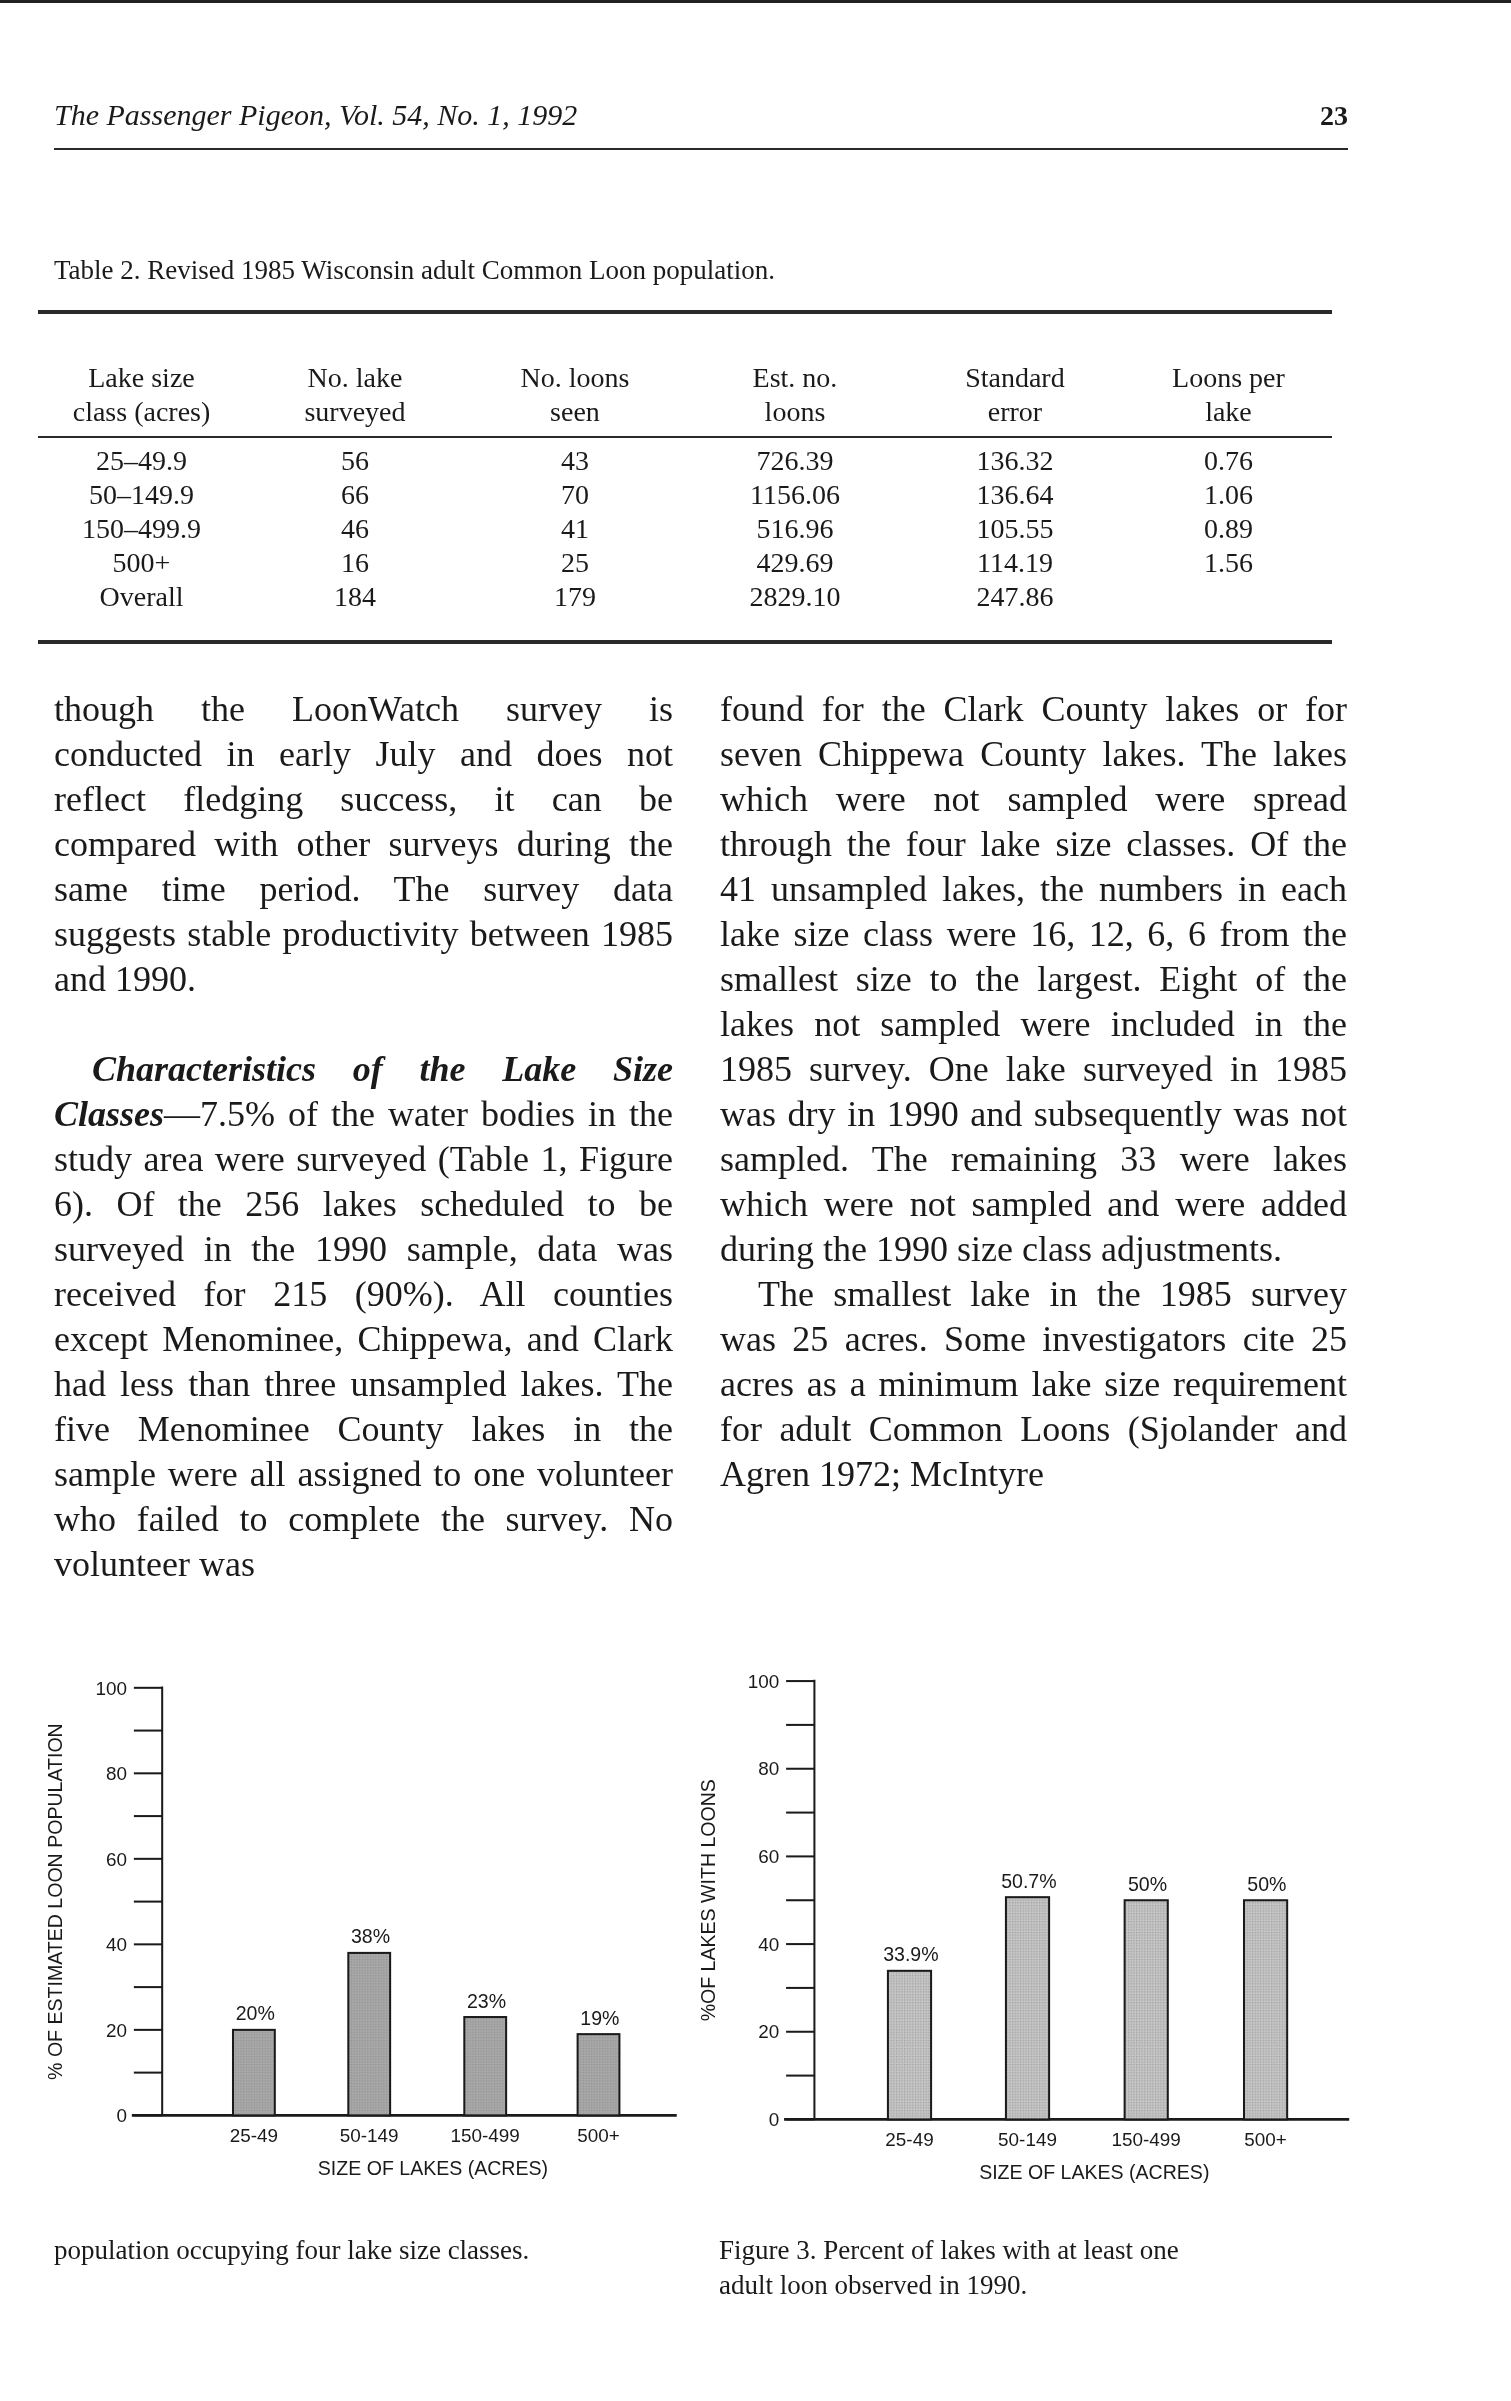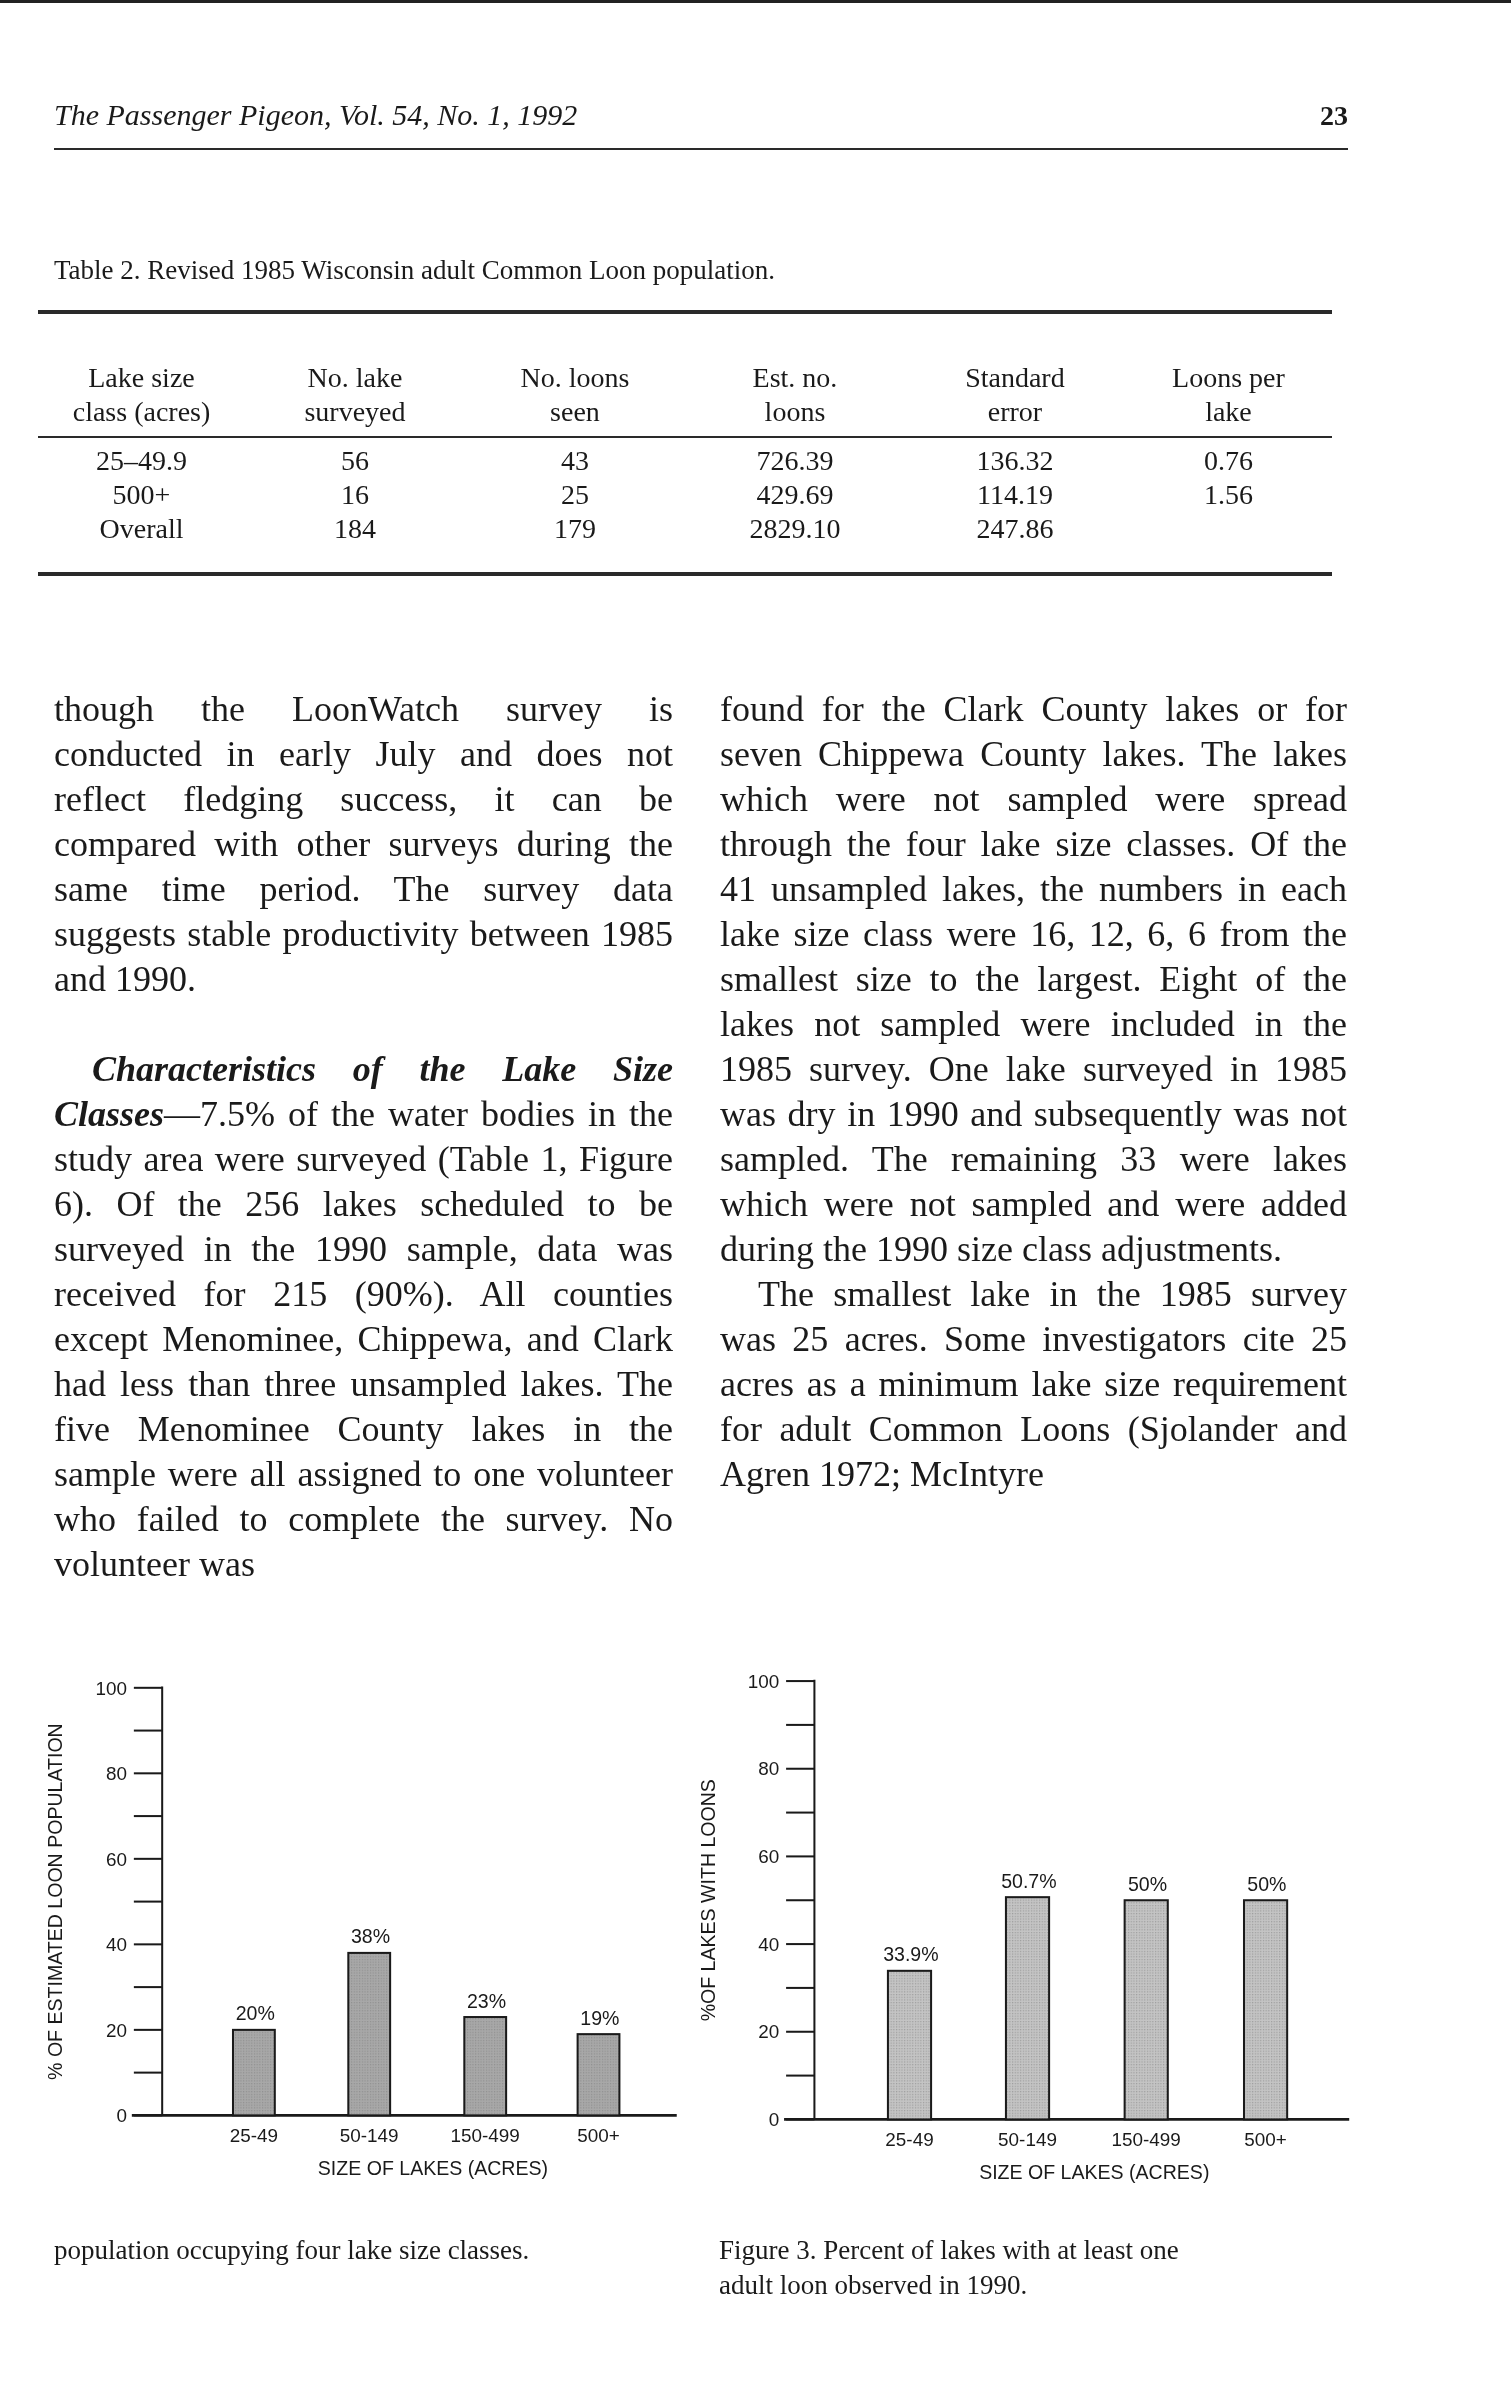--- a/index.html
+++ b/index.html
@@ -71,20 +71,36 @@
     </tr>
   </thead>
   <tbody>
     <tr class="first">
       <td>25–49.9</td>
       <td>56</td>
       <td>43</td>
       <td>726.39</td>
       <td>136.32</td>
       <td>0.76</td>
+    </tr>
+    <tr>
+      <td>50–149.9</td>
+      <td>66</td>
+      <td>70</td>
+      <td>1156.06</td>
+      <td>136.64</td>
+      <td>1.06</td>
+    </tr>
+    <tr>
+      <td>150–499.9</td>
+      <td>46</td>
+      <td>41</td>
+      <td>516.96</td>
+      <td>105.55</td>
+      <td>0.89</td>
     </tr>
     <tr>
       <td>500+</td>
       <td>16</td>
       <td>25</td>
       <td>429.69</td>
       <td>114.19</td>
       <td>1.56</td>
     </tr>
     <tr class="last">

